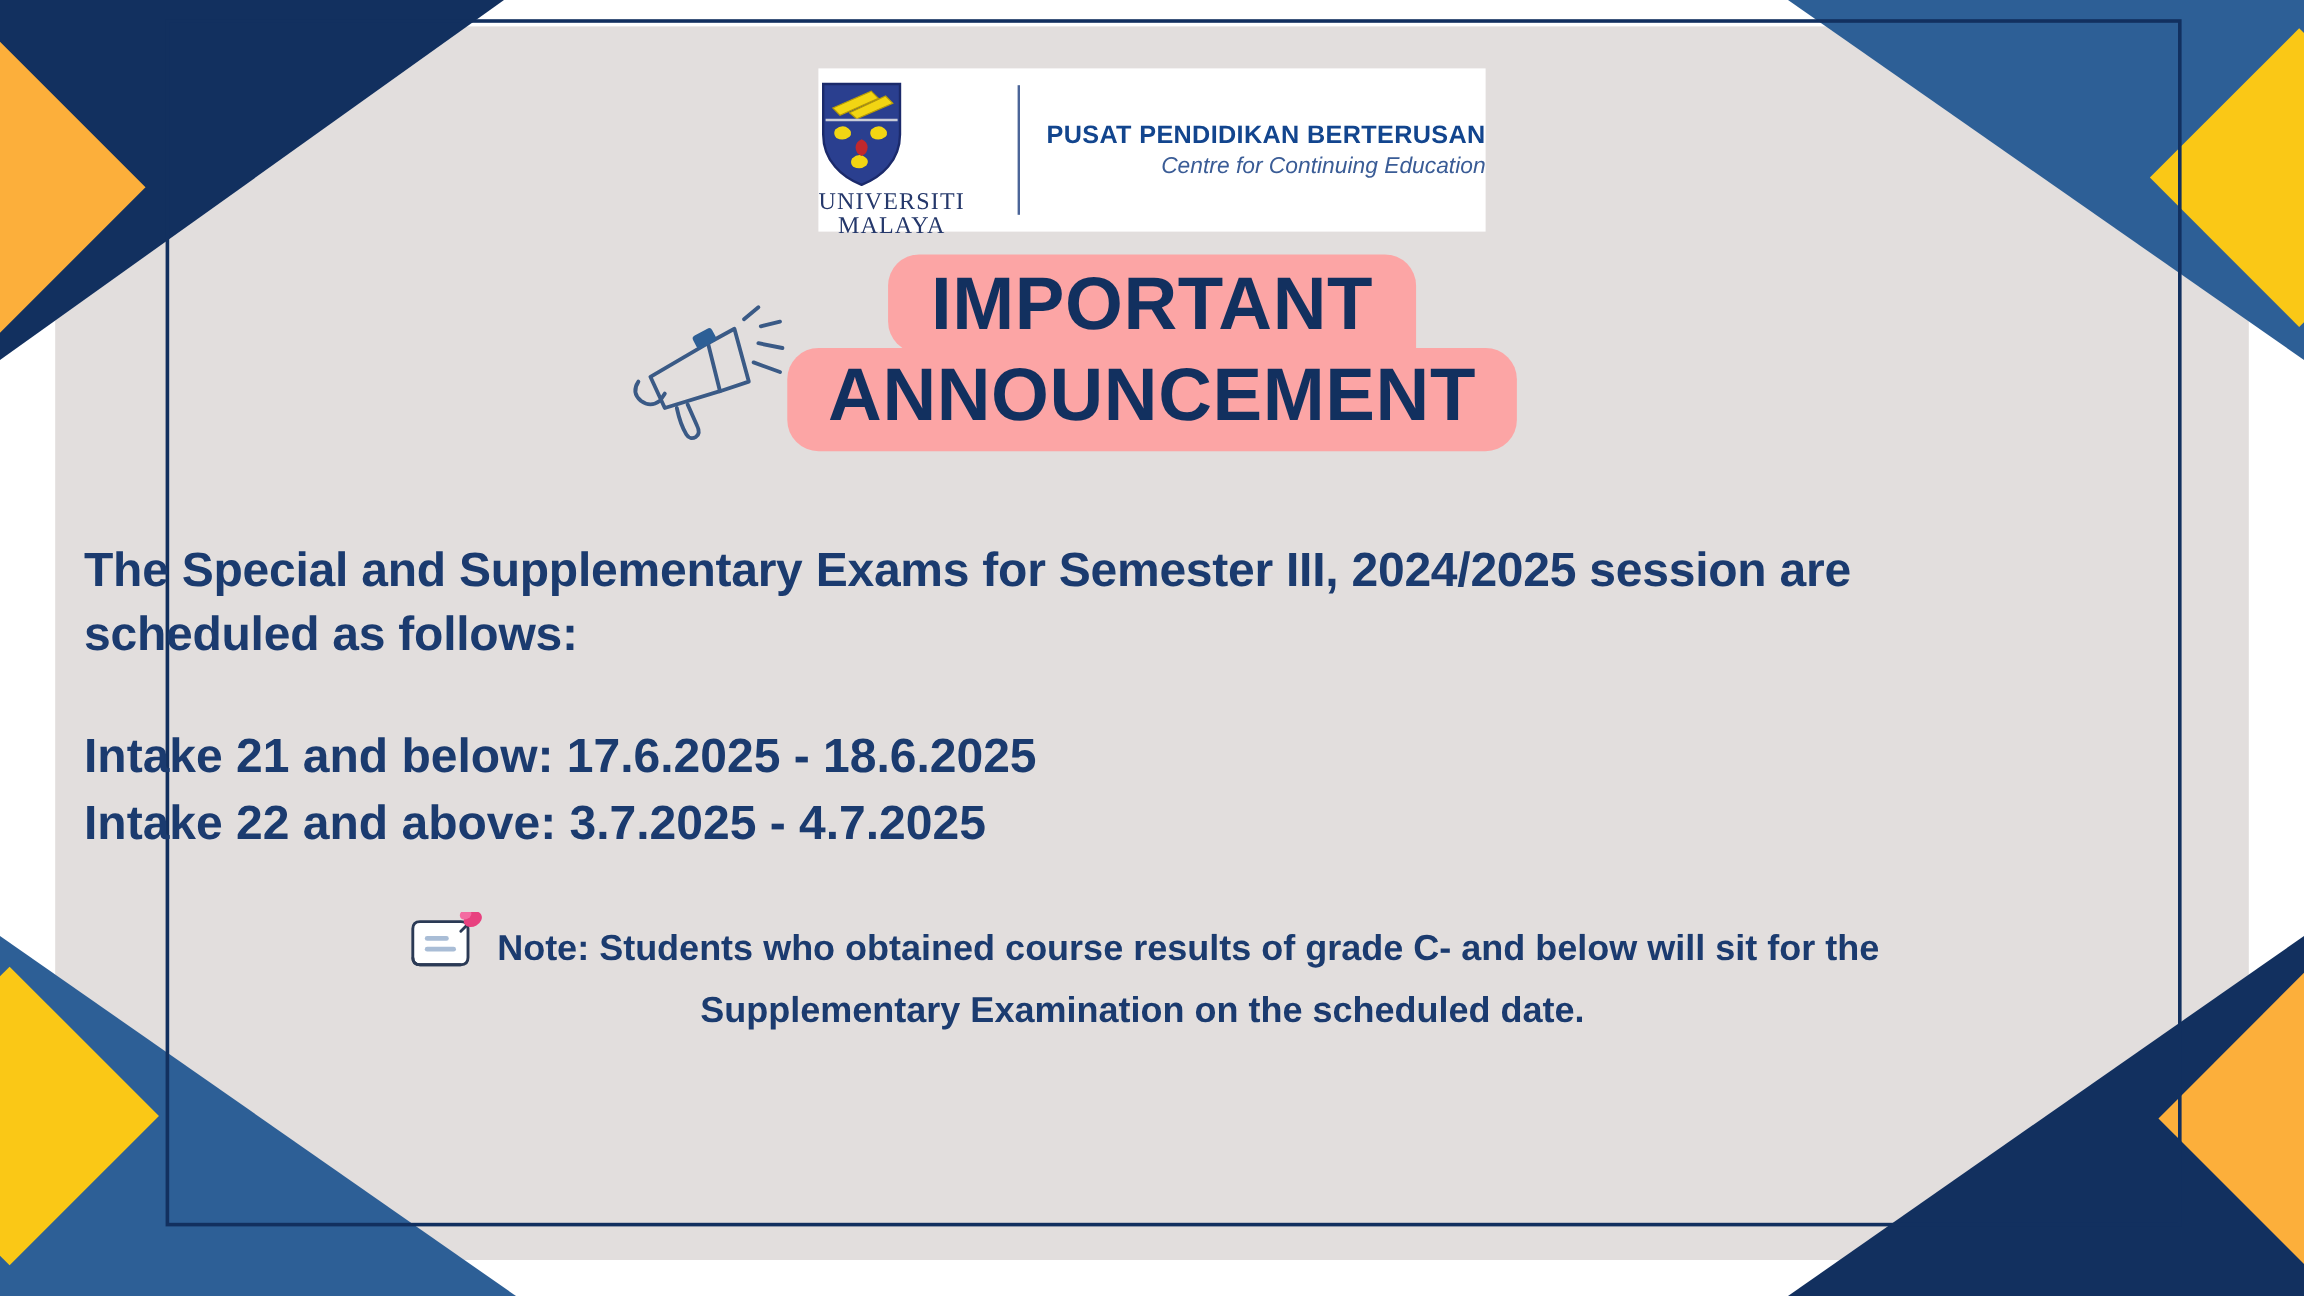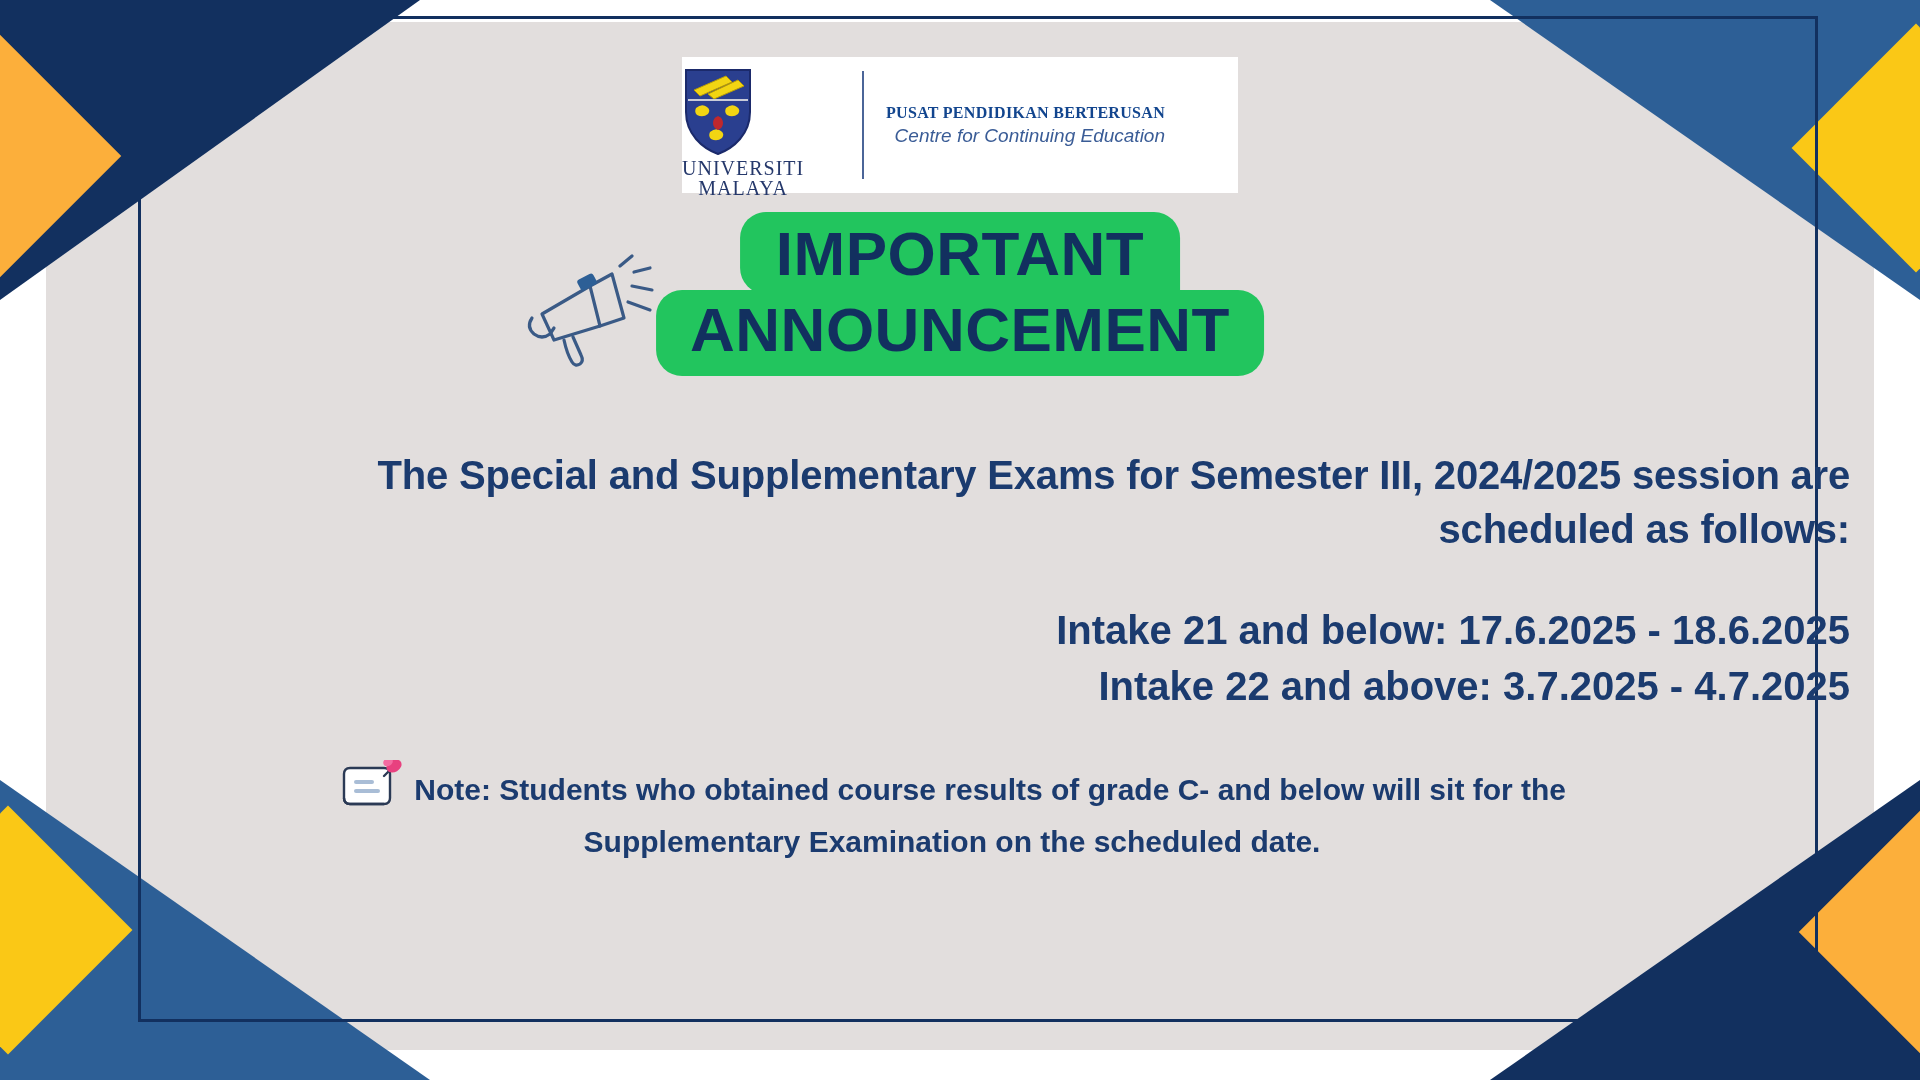--- a/index.html
+++ b/index.html
@@ -59,48 +59,48 @@
     padding-top:16px;
   }
   .crest{width:72px;height:88px;}
   .um-name{
     color:#25386b;font-family:"Liberation Serif",serif;
     font-size:20px;line-height:20px;letter-spacing:1px;text-align:center;margin-top:2px;
   }
   .logo-divider{width:2px;height:108px;background:#2b4a86;opacity:.85;}
   .logo-text{padding-left:22px;}
   .logo-text .ln1{
-    color:#12458e;font-weight:bold;font-size:16px;letter-spacing:.3px;white-space:nowrap;font-family:Liberation Serif, serif;
+    color:#12458e;font-weight:bold;font-size:21px;letter-spacing:.3px;white-space:nowrap;
   }
   .logo-text .ln2{
     color:#3a5c96;font-style:italic;font-size:19px;margin-top:3px;white-space:nowrap;text-align:right;
   }
 
   
   .banner-zone{
     position:absolute;left:0;right:0;top:212px;height:150px;
   }
   .megaphone{position:absolute;left:520px;top:40px;width:150px;height:120px;}
   .banner{
     position:absolute;left:50%;transform:translateX(-50%);top:0;
     display:flex;flex-direction:column;align-items:center;
   }
   .bl{
-    background:#22c55e;color:#12305f;
+    background:#fca5a5;color:#12305f;
     font-weight:bold;font-size:62px;line-height:60px;letter-spacing:.5px;
     padding:12px 36px 10px;
     white-space:nowrap;
   }
   .bl1{border-radius:26px 26px 0 26px;}
   .bl2{border-radius:26px 26px 26px 26px;margin-top:-4px;padding:10px 34px 16px;}
 
   
   .body-text{
     position:absolute;left:70px;right:70px;top:448px;
-    text-align:right;color:#1b3b6f;font-weight:bold;
+    text-align:left;color:#1b3b6f;font-weight:bold;
   }
   .para1{font-size:40px;line-height:54px;letter-spacing:-.2px;}
   .spacer{height:46px;}
   .dates{font-size:40px;line-height:56px;}
   .note-block{
     position:absolute;left:44px;right:60px;top:760px;
     text-align:center;color:#1b3b6f;font-weight:bold;
     font-size:30px;line-height:52px;
   }
   .note-icon{

